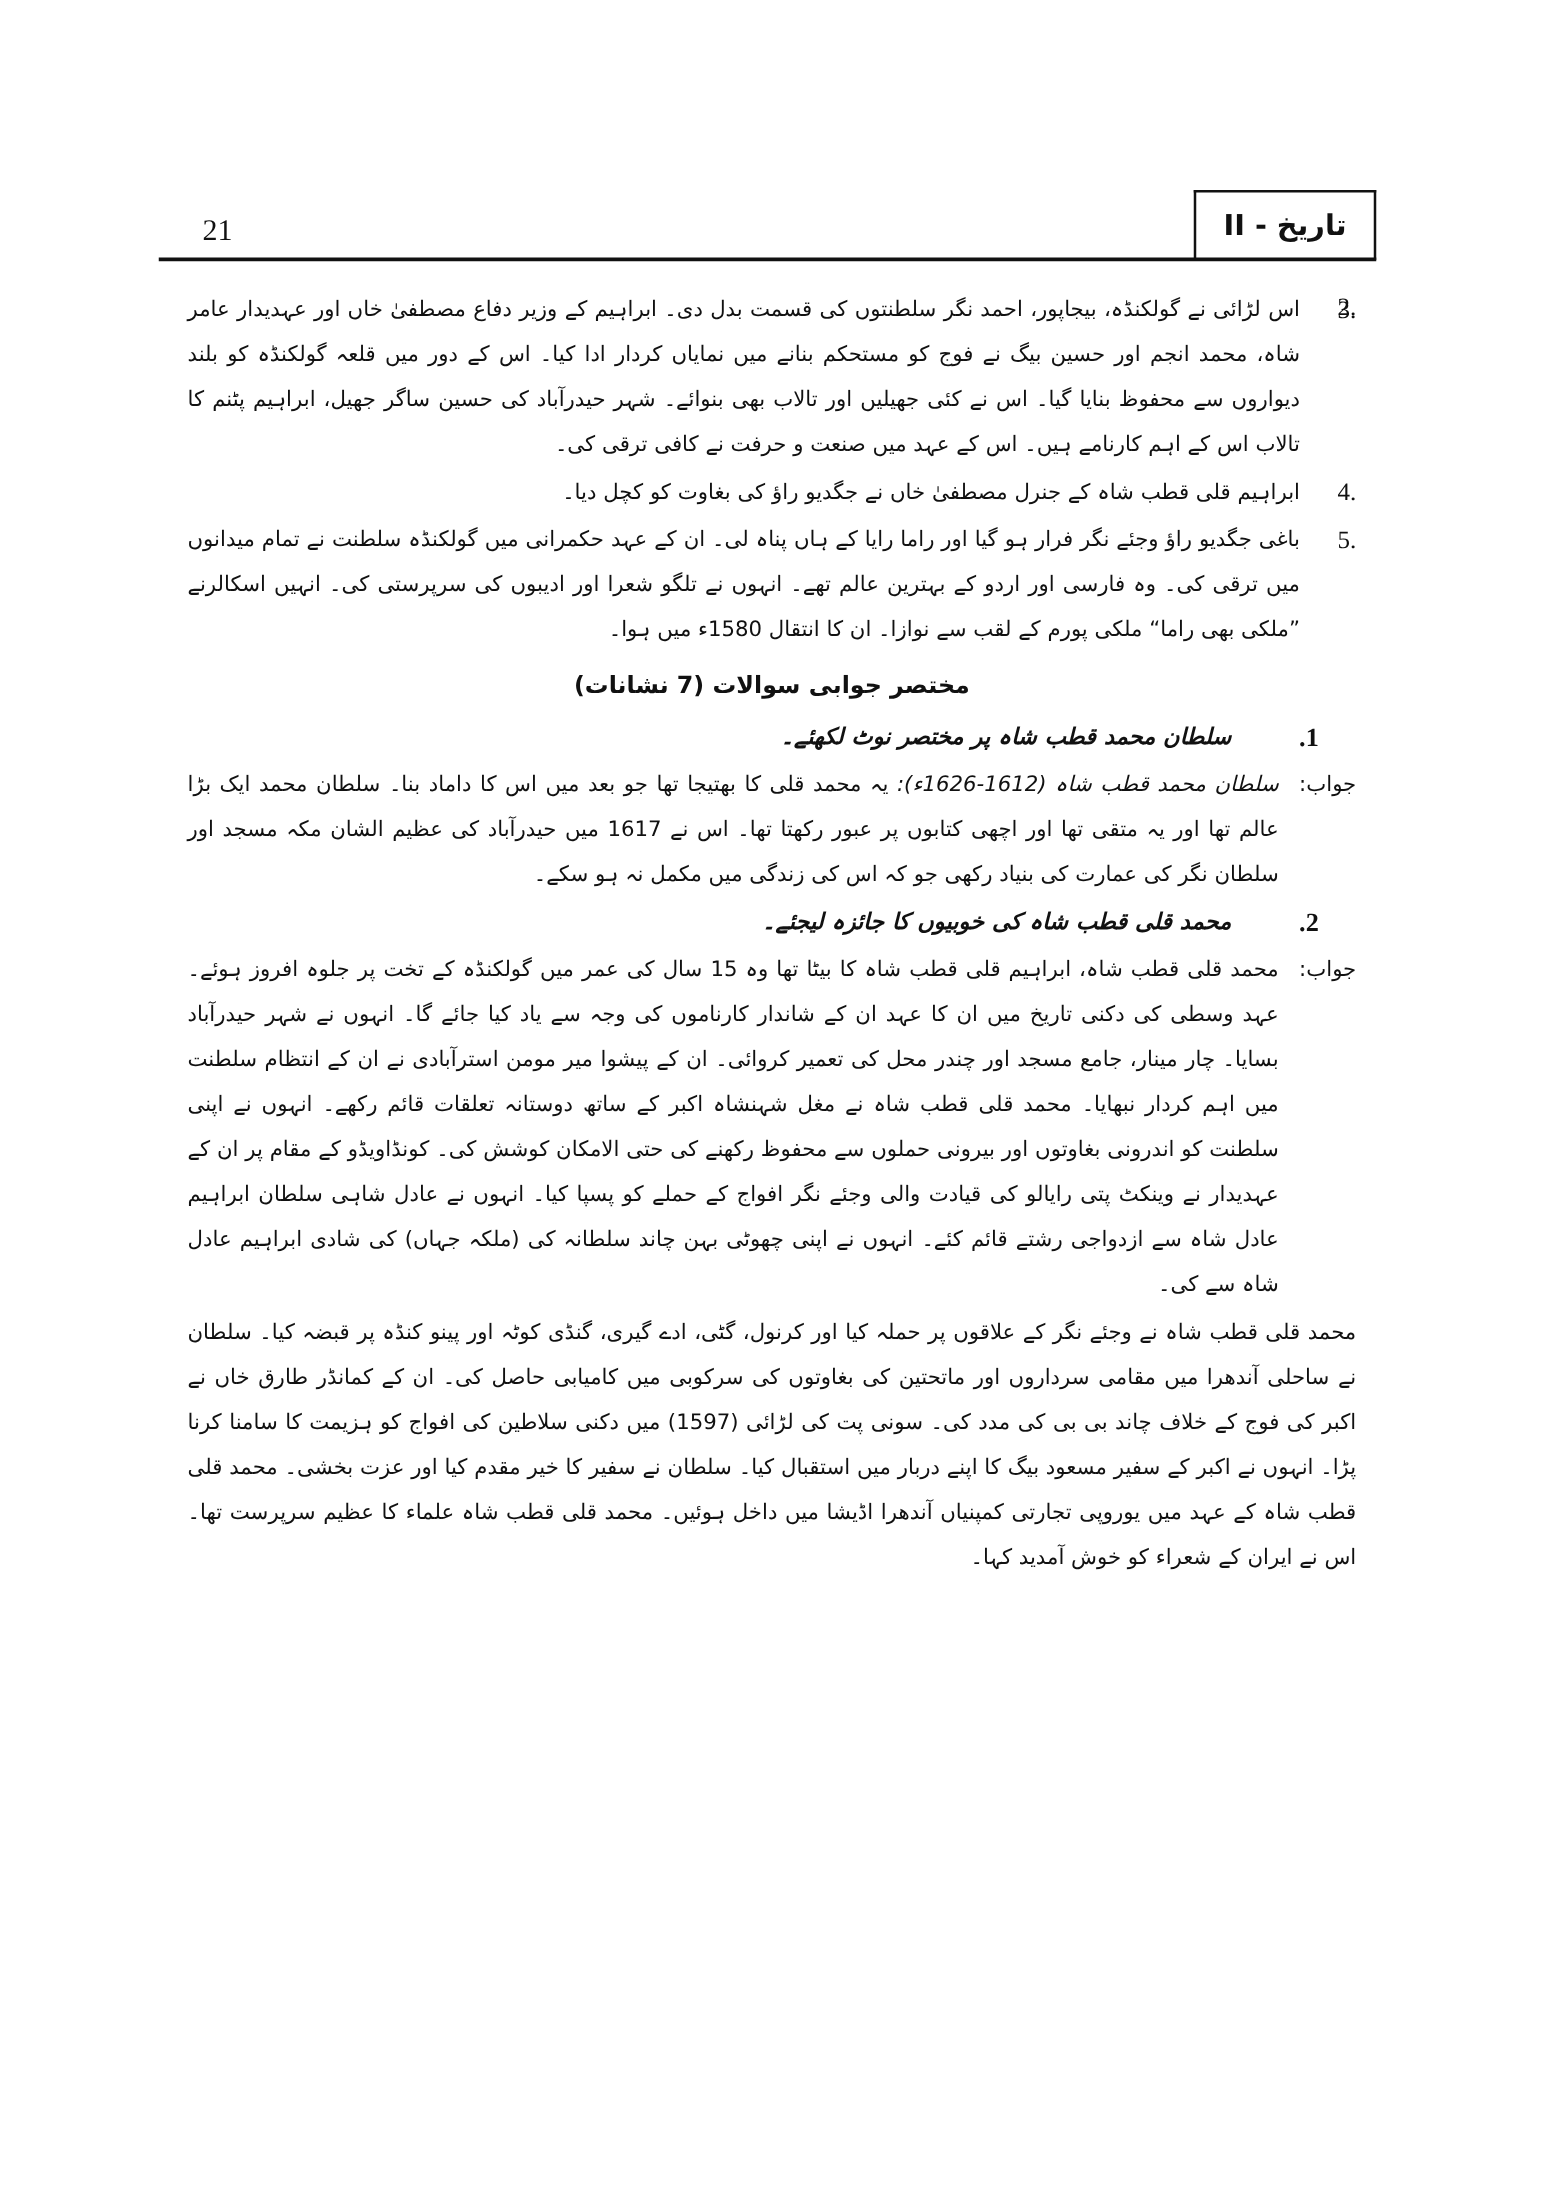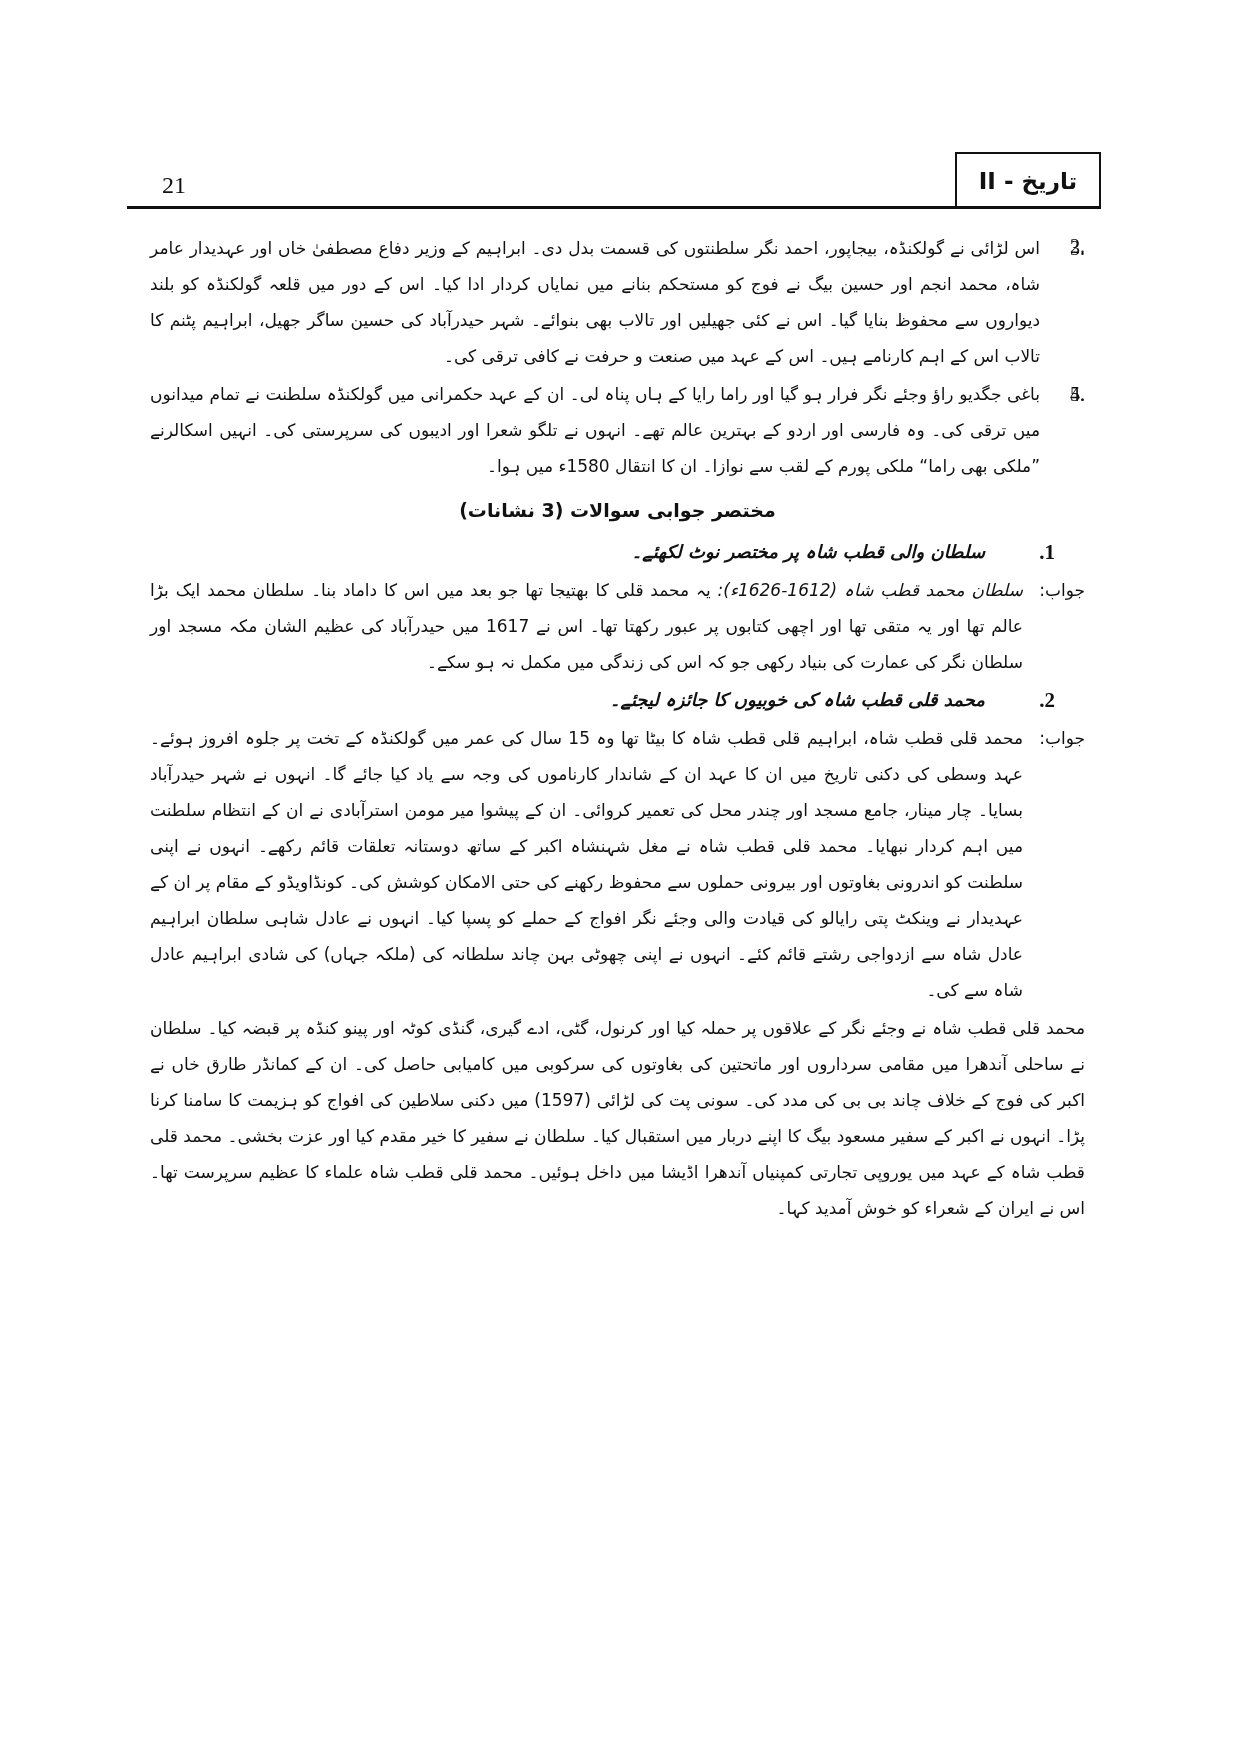--- a/index.html
+++ b/index.html
@@ -147,31 +147,32 @@
 
     <div class="item">
       <span class="num">2.</span>
     </div>
     <div class="item">
       <span class="num">3.</span>
       <span>اس لڑائی نے گولکنڈہ، بیجاپور، احمد نگر سلطنتوں کی قسمت بدل دی۔ ابراہیم کے وزیر دفاع مصطفیٰ خاں اور عہدیدار عامر شاہ، محمد انجم اور حسین بیگ نے فوج کو مستحکم بنانے میں نمایاں کردار ادا کیا۔ اس کے دور میں قلعہ گولکنڈہ کو بلند دیواروں سے محفوظ بنایا گیا۔ اس نے کئی جھیلیں اور تالاب بھی بنوائے۔ شہر حیدرآباد کی حسین ساگر جھیل، ابراہیم پٹنم کا تالاب اس کے اہم کارنامے ہیں۔ اس کے عہد میں صنعت و حرفت نے کافی ترقی کی۔</span>
     </div>
     <div class="item">
       <span class="num">4.</span>
+      <span>ابراہیم قلی قطب شاہ کے جنرل مصطفیٰ خاں نے جگدیو راؤ کی بغاوت کو کچل دیا۔</span>
     </div>
     <div class="item">
       <span class="num">5.</span>
       <span>باغی جگدیو راؤ وجئے نگر فرار ہو گیا اور راما رایا کے ہاں پناہ لی۔ ان کے عہد حکمرانی میں گولکنڈہ سلطنت نے تمام میدانوں میں ترقی کی۔ وہ فارسی اور اردو کے بہترین عالم تھے۔ انہوں نے تلگو شعرا اور ادیبوں کی سرپرستی کی۔ انہیں اسکالرنے ”ملکی بھی راما“ ملکی پورم کے لقب سے نوازا۔ ان کا انتقال 1580ء میں ہوا۔</span>
     </div>
 
-    <div class="section-title">مختصر جوابی سوالات (3 نشانات)</div>
+    <div class="section-title">مختصر جوابی سوالات (7 نشانات)</div>
 
     <div class="question">
       <span class="qnum">.1</span>
-      <span>سلطان والی قطب شاہ پر مختصر نوٹ لکھئے۔</span>
+      <span>سلطان محمد قطب شاہ پر مختصر نوٹ لکھئے۔</span>
     </div>
     <div class="answer">
       <span class="alabel">جواب:</span>
       <p class="para">
         <span class="lead">سلطان محمد قطب شاہ (1612-1626ء):</span>
         <span>یہ محمد قلی کا بھتیجا تھا جو بعد میں اس کا داماد بنا۔ سلطان محمد ایک بڑا عالم تھا اور یہ متقی تھا اور اچھی کتابوں پر عبور رکھتا تھا۔ اس نے 1617 میں حیدرآباد کی عظیم الشان مکہ مسجد اور سلطان نگر کی عمارت کی بنیاد رکھی جو کہ اس کی زندگی میں مکمل نہ ہو سکے۔</span>
       </p>
     </div>
 
     <div class="question">

